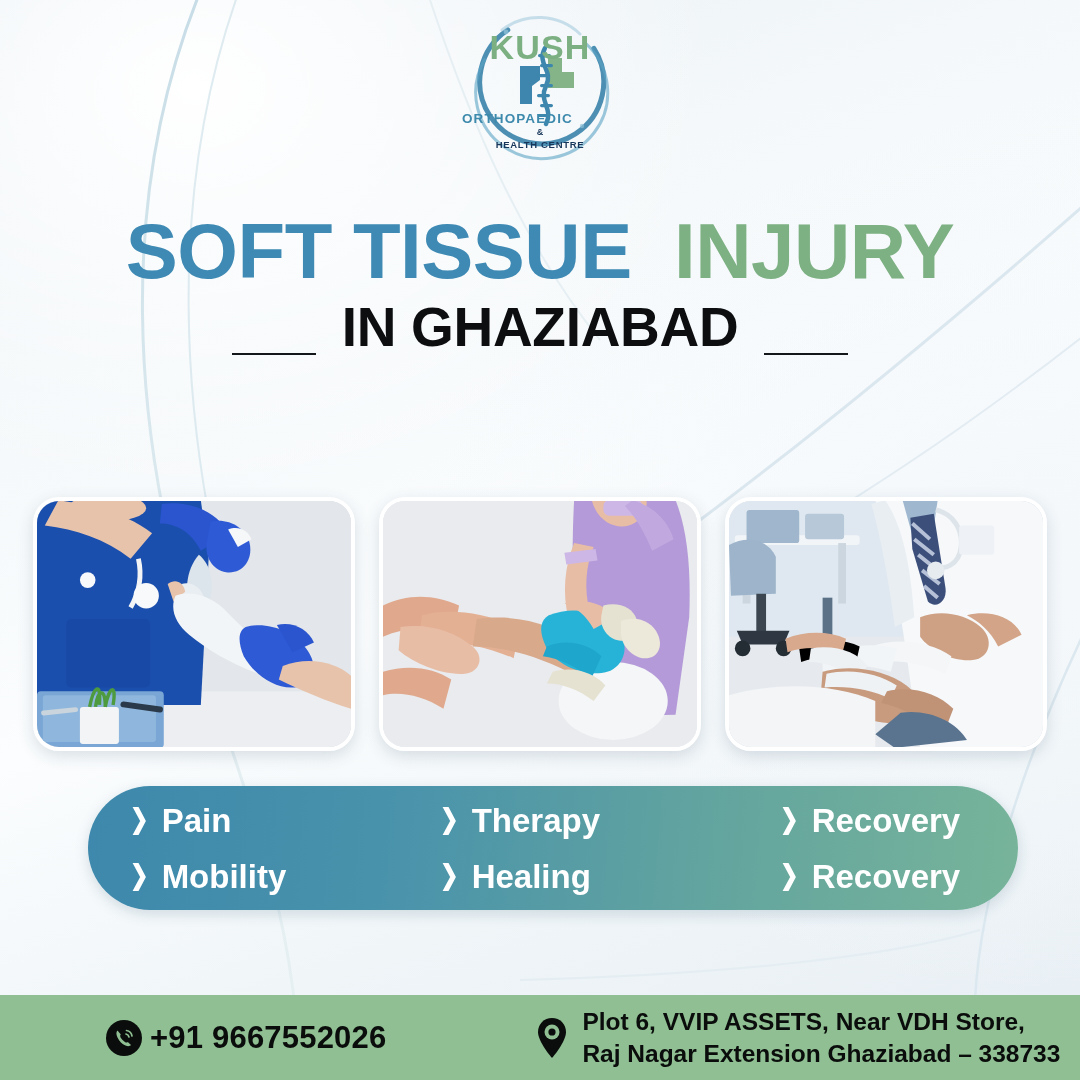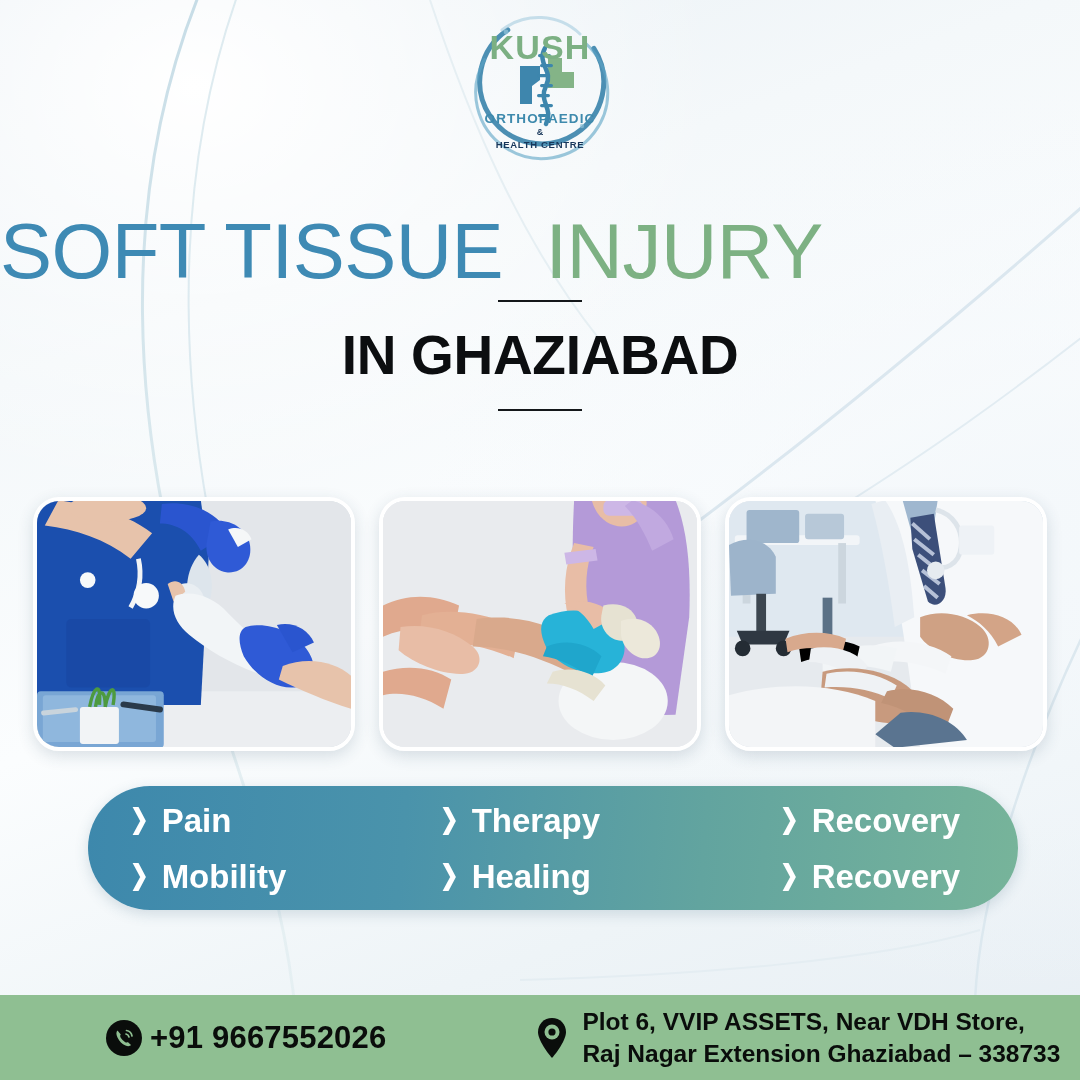--- a/index.html
+++ b/index.html
@@ -27,48 +27,48 @@
     display:flex; justify-content:center;
   }
   .logo { position:relative; width:156px; height:160px; }
   .logo svg { position:absolute; inset:0; }
   .logo-kush {
     position:absolute; top:22px; left:0; right:0; text-align:center;
     font-size:34px; font-weight:bold; letter-spacing:1.2px; color:#7cb083;
     line-height:1;
   }
   .logo-ortho {
-    position:absolute; top:104px; left:0; right:0; text-align:center;
+    position:absolute; top:104px; left:0; right:0; text-align:left;
     font-size:13.5px; font-weight:bold; letter-spacing:1.1px; color:#3e8aad;
     line-height:1;
   }
   .logo-amp {
     position:absolute; top:120px; left:0; right:0; text-align:center;
     font-size:9px; font-weight:bold; color:#17365a; line-height:1;
   }
   .logo-hc {
     position:absolute; top:132px; left:0; right:0; text-align:center;
     font-size:9.5px; font-weight:bold; letter-spacing:.7px; color:#17365a;
     line-height:1;
   }
 
   
   .headline {
     position:absolute; top:212px; left:0; right:0;
-    text-align:left;
-    font-size:78px; font-weight:normal; line-height:1;
+    text-align:center;
+    font-size:78px; font-weight:bold; line-height:1;
     letter-spacing:-0.5px;
     white-space:nowrap;
   }
   .h-blue  { color:#3e8ab4; }
   .h-green { color:#7db183; }
 
   .subline {
     position:absolute; top:300px; left:0; right:0;
-    display:flex; align-items:center; justify-content:center; gap:26px;flex-direction:column;
+    display:flex; align-items:flex-end; justify-content:center; gap:26px;
   }
   .rule { width:84px; height:2px; background:#14171a; }
   .subline-text {
     font-size:55px; font-weight:bold; color:#0c0e10;
     letter-spacing:-0.3px; line-height:1; white-space:nowrap;
   }
 
   .tagline {
     position:absolute; top:374px; left:50%; transform:translateX(-50%);
     width:820px; text-align:center;

